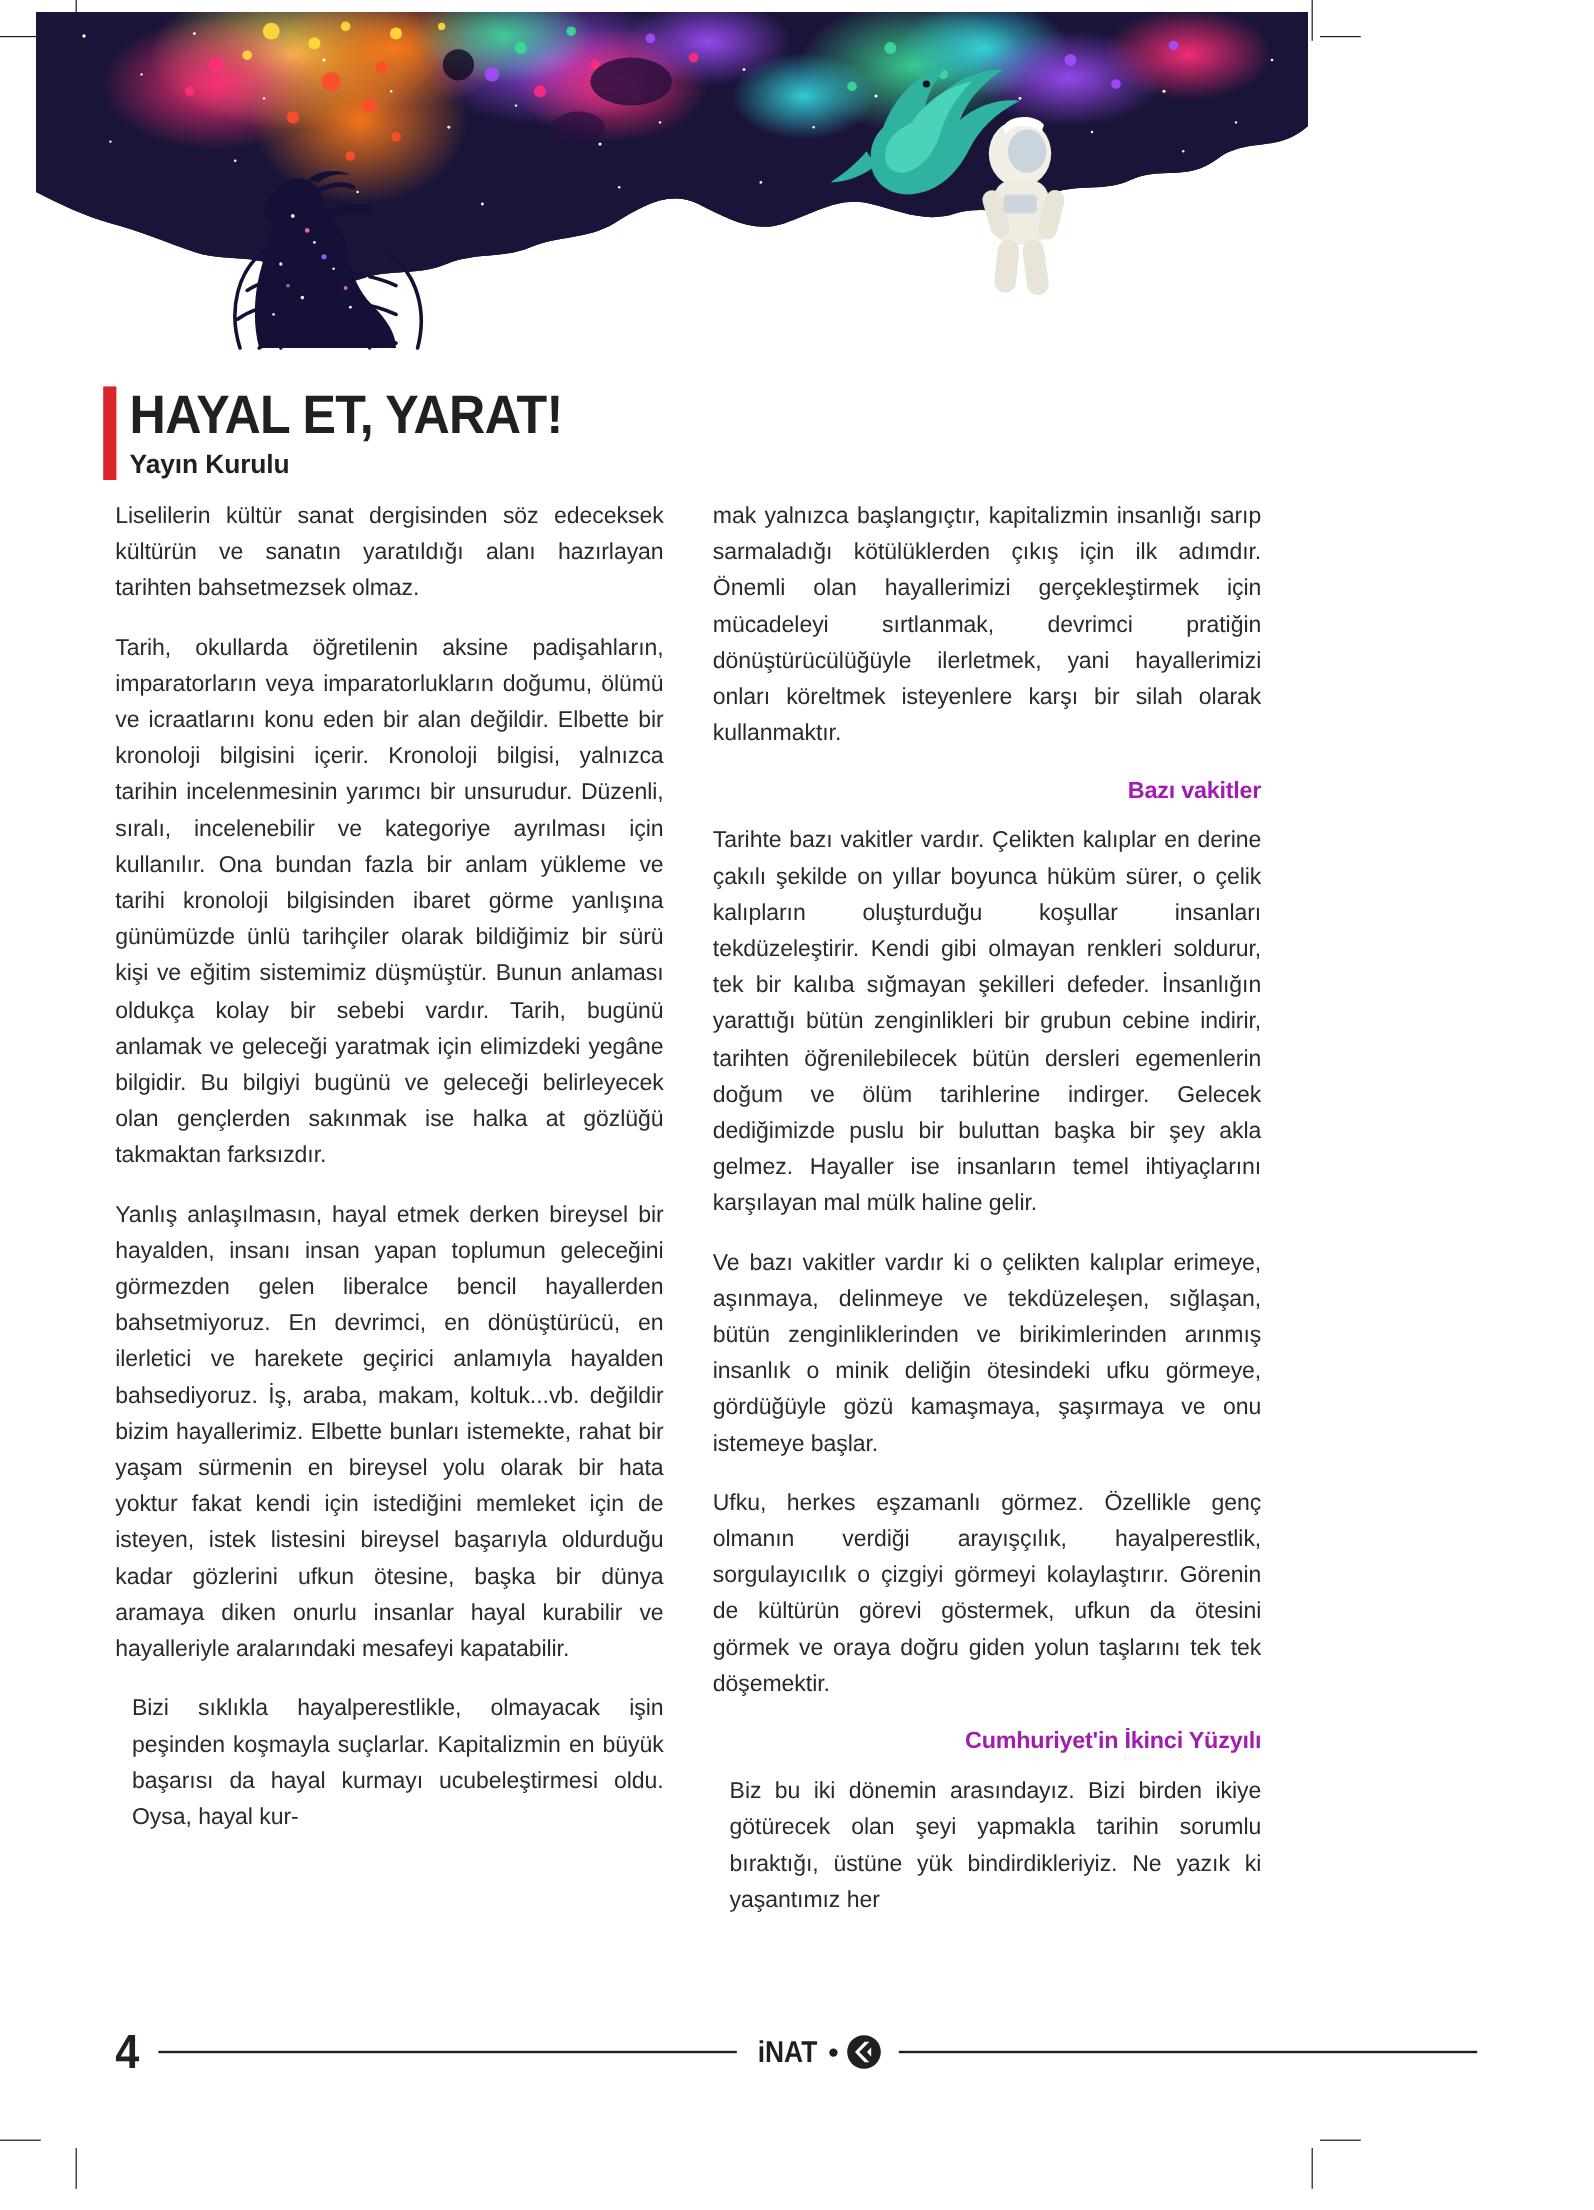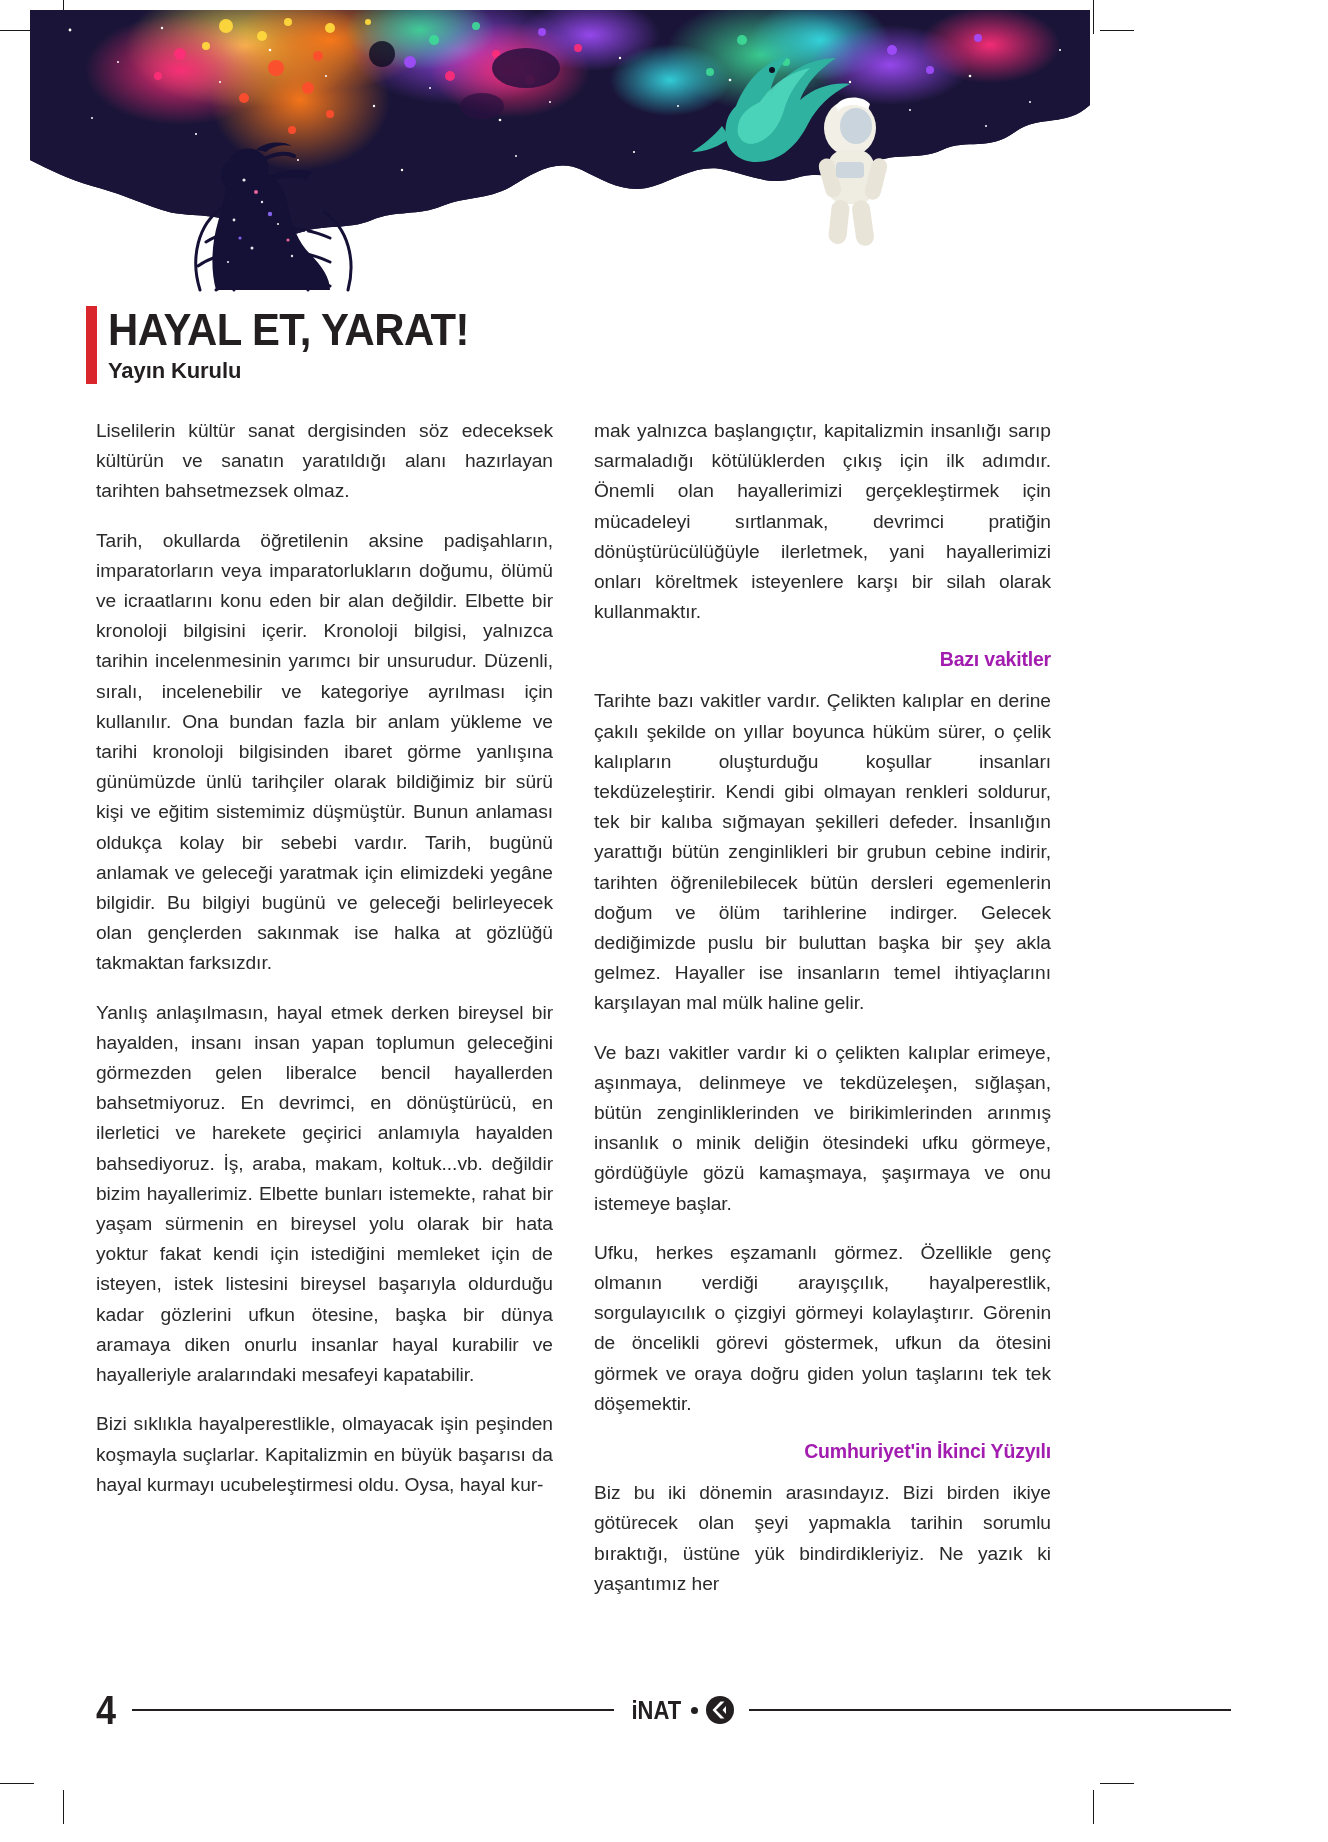--- a/index.html
+++ b/index.html
@@ -33,21 +33,21 @@
     width: 1060px;
     height: 300px;
     overflow: hidden;
   }
   .hero svg { display: block; }
 
   
   .title-block {
     position: absolute;
     left: 86px;
-    top: 306px;
+    top: 322px;
     width: 520px;
   }
   .title-row {
     display: flex;
     align-items: stretch;
   }
   .red-bar {
     width: 11px;
     background: #d9262c;
     margin-right: 11px;
@@ -87,21 +87,21 @@
 
   .col p {
     margin: 0 0 19px 0;
     font-size: 19.2px;
     line-height: 30.2px;
     color: #2a2a2a;
     text-align: justify;
     hyphens: manual;
     letter-spacing: -0.05px;
   }
-  .col p:last-child { margin-bottom: 0; }
+  .col p:last-child { margin-bottom: 0; margin-left: 14px; }
 
   .subhead {
     margin: 4px 0 14px 0;
     font-size: 19.5px;
     font-weight: 700;
     color: #a21caf;
     letter-spacing: -0.2px;
     line-height: 26px;
     text-align: right;
   }
@@ -400,21 +400,21 @@
       <p>Tarih, okullarda öğretilenin aksine padişahların, imparatorların veya imparatorlukların doğumu, ölümü ve icraatlarını konu eden bir alan değildir. Elbette bir kronoloji bilgisini içerir. Kronoloji bilgisi, yalnızca tarihin incelenmesinin yarımcı bir unsurudur. Düzenli, sıralı, incelenebilir ve kategoriye ayrılması için kullanılır. Ona bundan fazla bir anlam yükleme ve tarihi kronoloji bilgisinden ibaret görme yanlışına günümüzde ünlü tarihçiler olarak bildiğimiz bir sürü kişi ve eğitim sistemimiz düşmüştür. Bunun anlaması oldukça kolay bir sebebi vardır. Tarih, bugünü anlamak ve geleceği yaratmak için elimizdeki yegâne bilgidir. Bu bilgiyi bugünü ve geleceği belirleyecek olan gençlerden sakınmak ise halka at gözlüğü takmaktan farksızdır.</p>
       <p>Yanlış anlaşılmasın, hayal etmek derken bireysel bir hayalden, insanı insan yapan toplumun geleceğini görmezden gelen liberalce bencil hayallerden bahsetmiyoruz. En devrimci, en dönüştürücü, en ilerletici ve harekete geçirici anlamıyla hayalden bahsediyoruz. İş, araba, makam, koltuk...vb. değildir bizim hayallerimiz. Elbette bunları istemekte, rahat bir yaşam sürmenin en bireysel yolu olarak bir hata yoktur fakat kendi için istediğini memleket için de isteyen, istek listesini bireysel başarıyla oldurduğu kadar gözlerini ufkun ötesine, başka bir dünya aramaya diken onurlu insanlar hayal kurabilir ve hayalleriyle aralarındaki mesafeyi kapatabilir.</p>
       <p>Bizi sıklıkla hayalperestlikle, olmayacak işin peşinden koşmayla suçlarlar. Kapitalizmin en büyük başarısı da hayal kurmayı ucubeleştirmesi oldu. Oysa, hayal kur-</p>
     </div>
 
     <div class="col">
       <p>mak yalnızca başlangıçtır, kapitalizmin insanlığı sarıp sarmaladığı kötülüklerden çıkış için ilk adımdır. Önemli olan hayallerimizi gerçekleştirmek için mücadeleyi sırtlanmak, devrimci pratiğin dönüştürücülüğüyle ilerletmek, yani hayallerimizi onları köreltmek isteyenlere karşı bir silah olarak kullanmaktır.</p>
       <h2 class="subhead">Bazı vakitler</h2>
       <p>Tarihte bazı vakitler vardır. Çelikten kalıplar en derine çakılı şekilde on yıllar boyunca hüküm sürer, o çelik kalıpların oluşturduğu koşullar insanları tekdüzeleştirir. Kendi gibi olmayan renkleri soldurur, tek bir kalıba sığmayan şekilleri defeder. İnsanlığın yarattığı bütün zenginlikleri bir grubun cebine indirir, tarihten öğrenilebilecek bütün dersleri egemenlerin doğum ve ölüm tarihlerine indirger. Gelecek dediğimizde puslu bir buluttan başka bir şey akla gelmez. Hayaller ise insanların temel ihtiyaçlarını karşılayan mal mülk haline gelir.</p>
       <p>Ve bazı vakitler vardır ki o çelikten kalıplar erimeye, aşınmaya, delinmeye ve tekdüzeleşen, sığlaşan, bütün zenginliklerinden ve birikimlerinden arınmış insanlık o minik deliğin ötesindeki ufku görmeye, gördüğüyle gözü kamaşmaya, şaşırmaya ve onu istemeye başlar.</p>
-      <p>Ufku, herkes eşzamanlı görmez. Özellikle genç olmanın verdiği arayışçılık, hayalperestlik, sorgulayıcılık o çizgiyi görmeyi kolaylaştırır. Görenin de öncelikli görevi göstermek, ufkun da ötesini görmek ve oraya doğru giden yolun taşlarını tek tek döşemektir.</p>
+      <p>Ufku, herkes eşzamanlı görmez. Özellikle genç olmanın verdiği arayışçılık, hayalperestlik, sorgulayıcılık o çizgiyi görmeyi kolaylaştırır. Görenin de kültürün görevi göstermek, ufkun da ötesini görmek ve oraya doğru giden yolun taşlarını tek tek döşemektir.</p>
       <h2 class="subhead">Cumhuriyet'in İkinci Yüzyılı</h2>
       <p>Biz bu iki dönemin arasındayız. Bizi birden ikiye götürecek olan şeyi yapmakla tarihin sorumlu bıraktığı, üstüne yük bindirdikleriyiz. Ne yazık ki yaşantımız her</p>
     </div>
 
   </div>
 
   <div class="footer">
     <div class="folio">4</div>
     <div class="rule"></div>
     <div class="brand">

